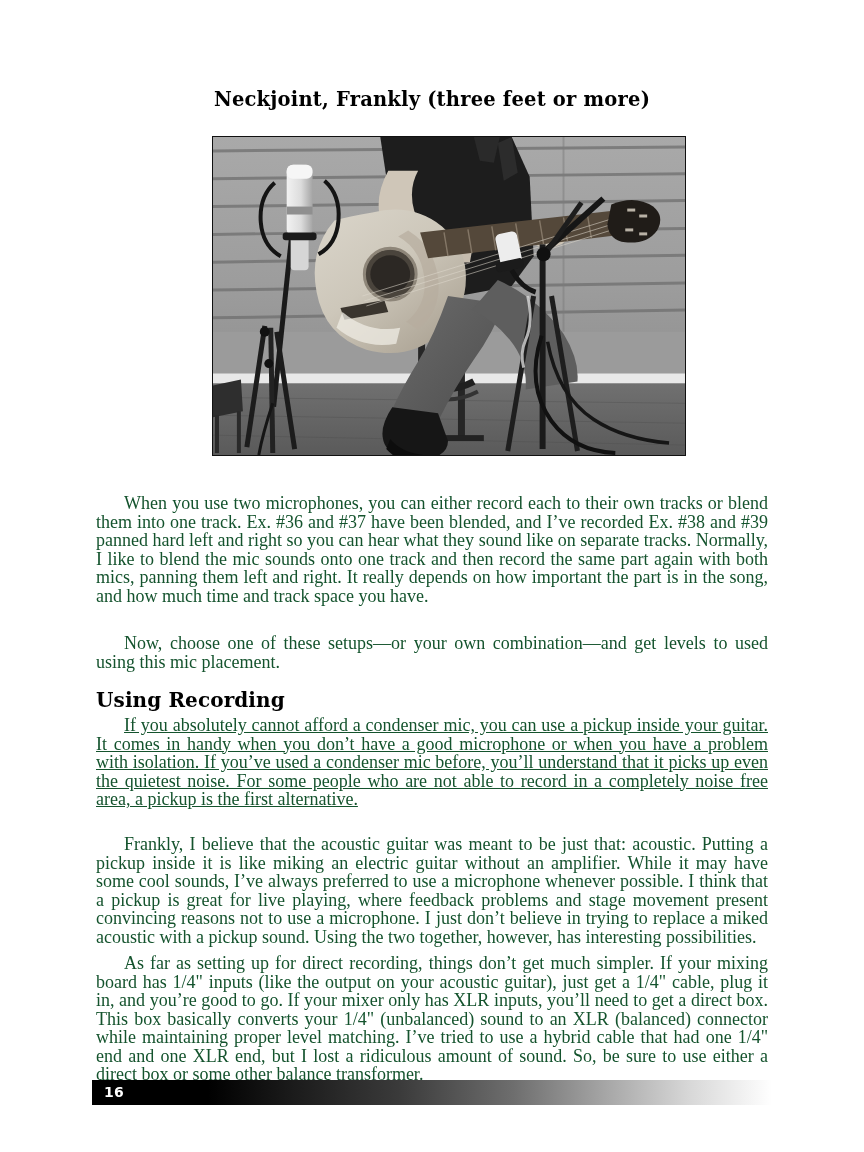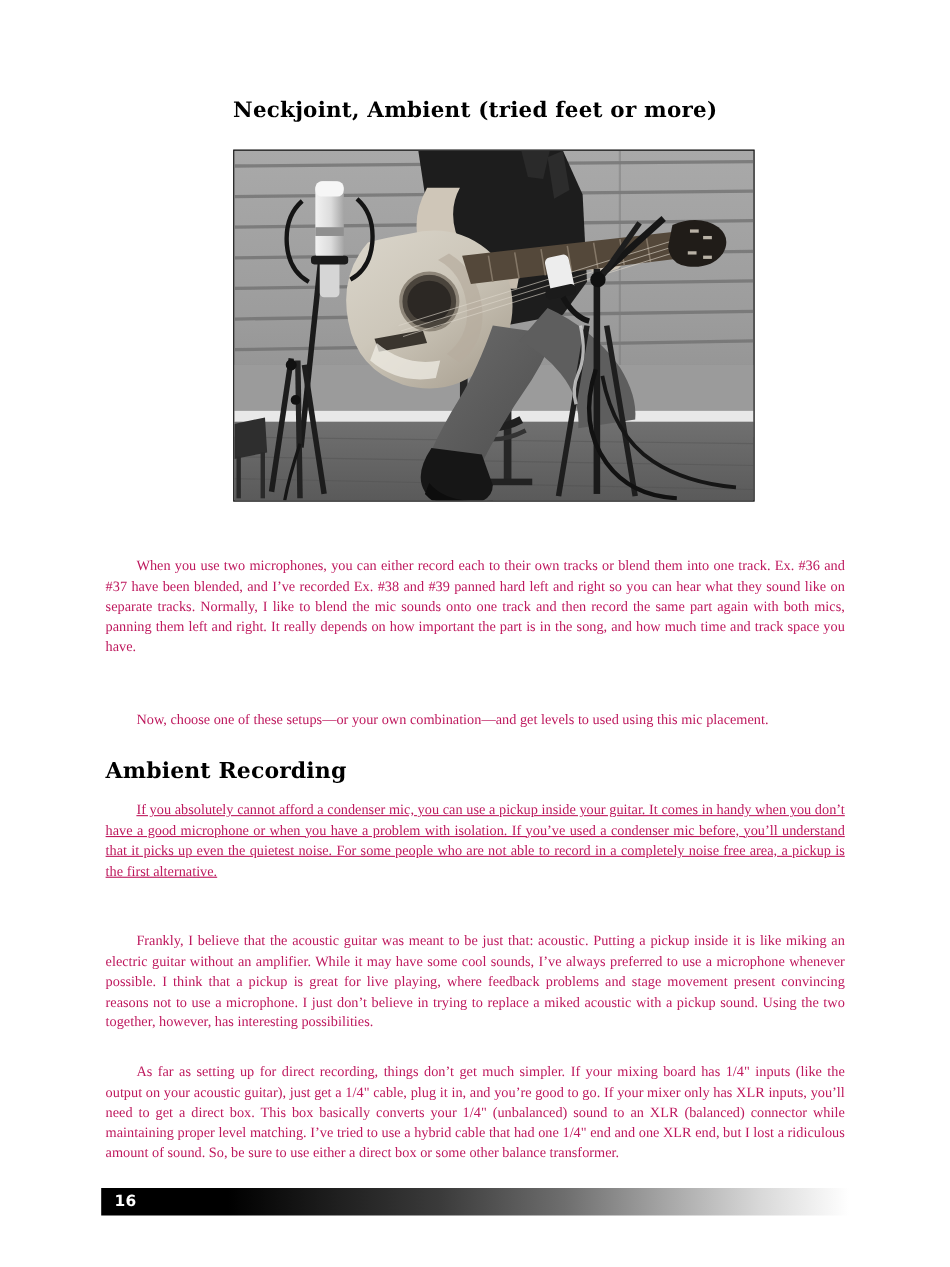--- a/index.html
+++ b/index.html
@@ -49,27 +49,26 @@
     overflow: hidden;
     background: #8a8a8a;
   }
   .figure svg { display: block; width: 100%; height: 100%; }
 
   
   .body-block {
     position: absolute;
     left: 96px;
     width: 672px;
-    font-size: 13px;
+    font-size: 18px;
     line-height: 18.55px;
     text-align: justify;
     text-justify: inter-word;
-    color: #be185d;
+    color: #14532d;
     hyphens: none;
-    margin-top: 11px;
   }
   .body-block p {
     margin: 0;
     text-indent: 28px;
   }
 
   .para-1 { top: 494px; }
   .para-2 { top: 634px; }
 
   .heading {
@@ -116,21 +115,21 @@
     font-size: 14px;
     color: #ffffff;
     letter-spacing: 0.3px;
   }
 </style>
 </head>
 <body>
 
 <div class="page">
 
-  <div class="section-title">Neckjoint, Ambient (tried feet or more)</div>
+  <div class="section-title">Neckjoint, Frankly (three feet or more)</div>
 
   <div class="figure">
     <svg viewBox="0 0 474 320" preserveAspectRatio="none">
       <defs>
         <linearGradient id="wallGrad" x1="0" y1="0" x2="0" y2="1">
           <stop offset="0%" stop-color="#a9a9a9"></stop>
           <stop offset="55%" stop-color="#9d9d9d"></stop>
           <stop offset="100%" stop-color="#8e8e8e"></stop>
         </linearGradient>
         <linearGradient id="floorGrad" x1="0" y1="0" x2="0" y2="1">
@@ -277,21 +276,21 @@
   </div>
 
   <div class="body-block para-1">
     <p>When you use two microphones, you can either record each to their own tracks or blend them into one track. Ex. #36 and #37 have been blended, and I’ve recorded Ex. #38 and #39 panned hard left and right so you can hear what they sound like on separate tracks. Normally, I like to blend the mic sounds onto one track and then record the same part again with both mics, panning them left and right. It really depends on how important the part is in the song, and how much time and track space you have.</p>
   </div>
 
   <div class="body-block para-2">
     <p>Now, choose one of these setups—or your own combination—and get levels to used using this mic placement.</p>
   </div>
 
-  <div class="heading">Ambient Recording</div>
+  <div class="heading">Using Recording</div>
 
   <div class="body-block para-3">
     <p>If you absolutely cannot afford a condenser mic, you can use a pickup inside your guitar. It comes in handy when you don’t have a good microphone or when you have a problem with isolation. If you’ve used a condenser mic before, you’ll understand that it picks up even the quietest noise. For some people who are not able to record in a completely noise free area, a pickup is the first alternative.</p>
   </div>
 
   <div class="body-block para-4">
     <p>Frankly, I believe that the acoustic guitar was meant to be just that: acoustic. Putting a pickup inside it is like miking an electric guitar without an amplifier. While it may have some cool sounds, I’ve always preferred to use a microphone whenever possible. I think that a pickup is great for live playing, where feedback problems and stage movement present convincing reasons not to use a microphone. I just don’t believe in trying to replace a miked acoustic with a pickup sound. Using the two together, however, has interesting possibilities.</p>
   </div>
 
   <div class="body-block para-5">

